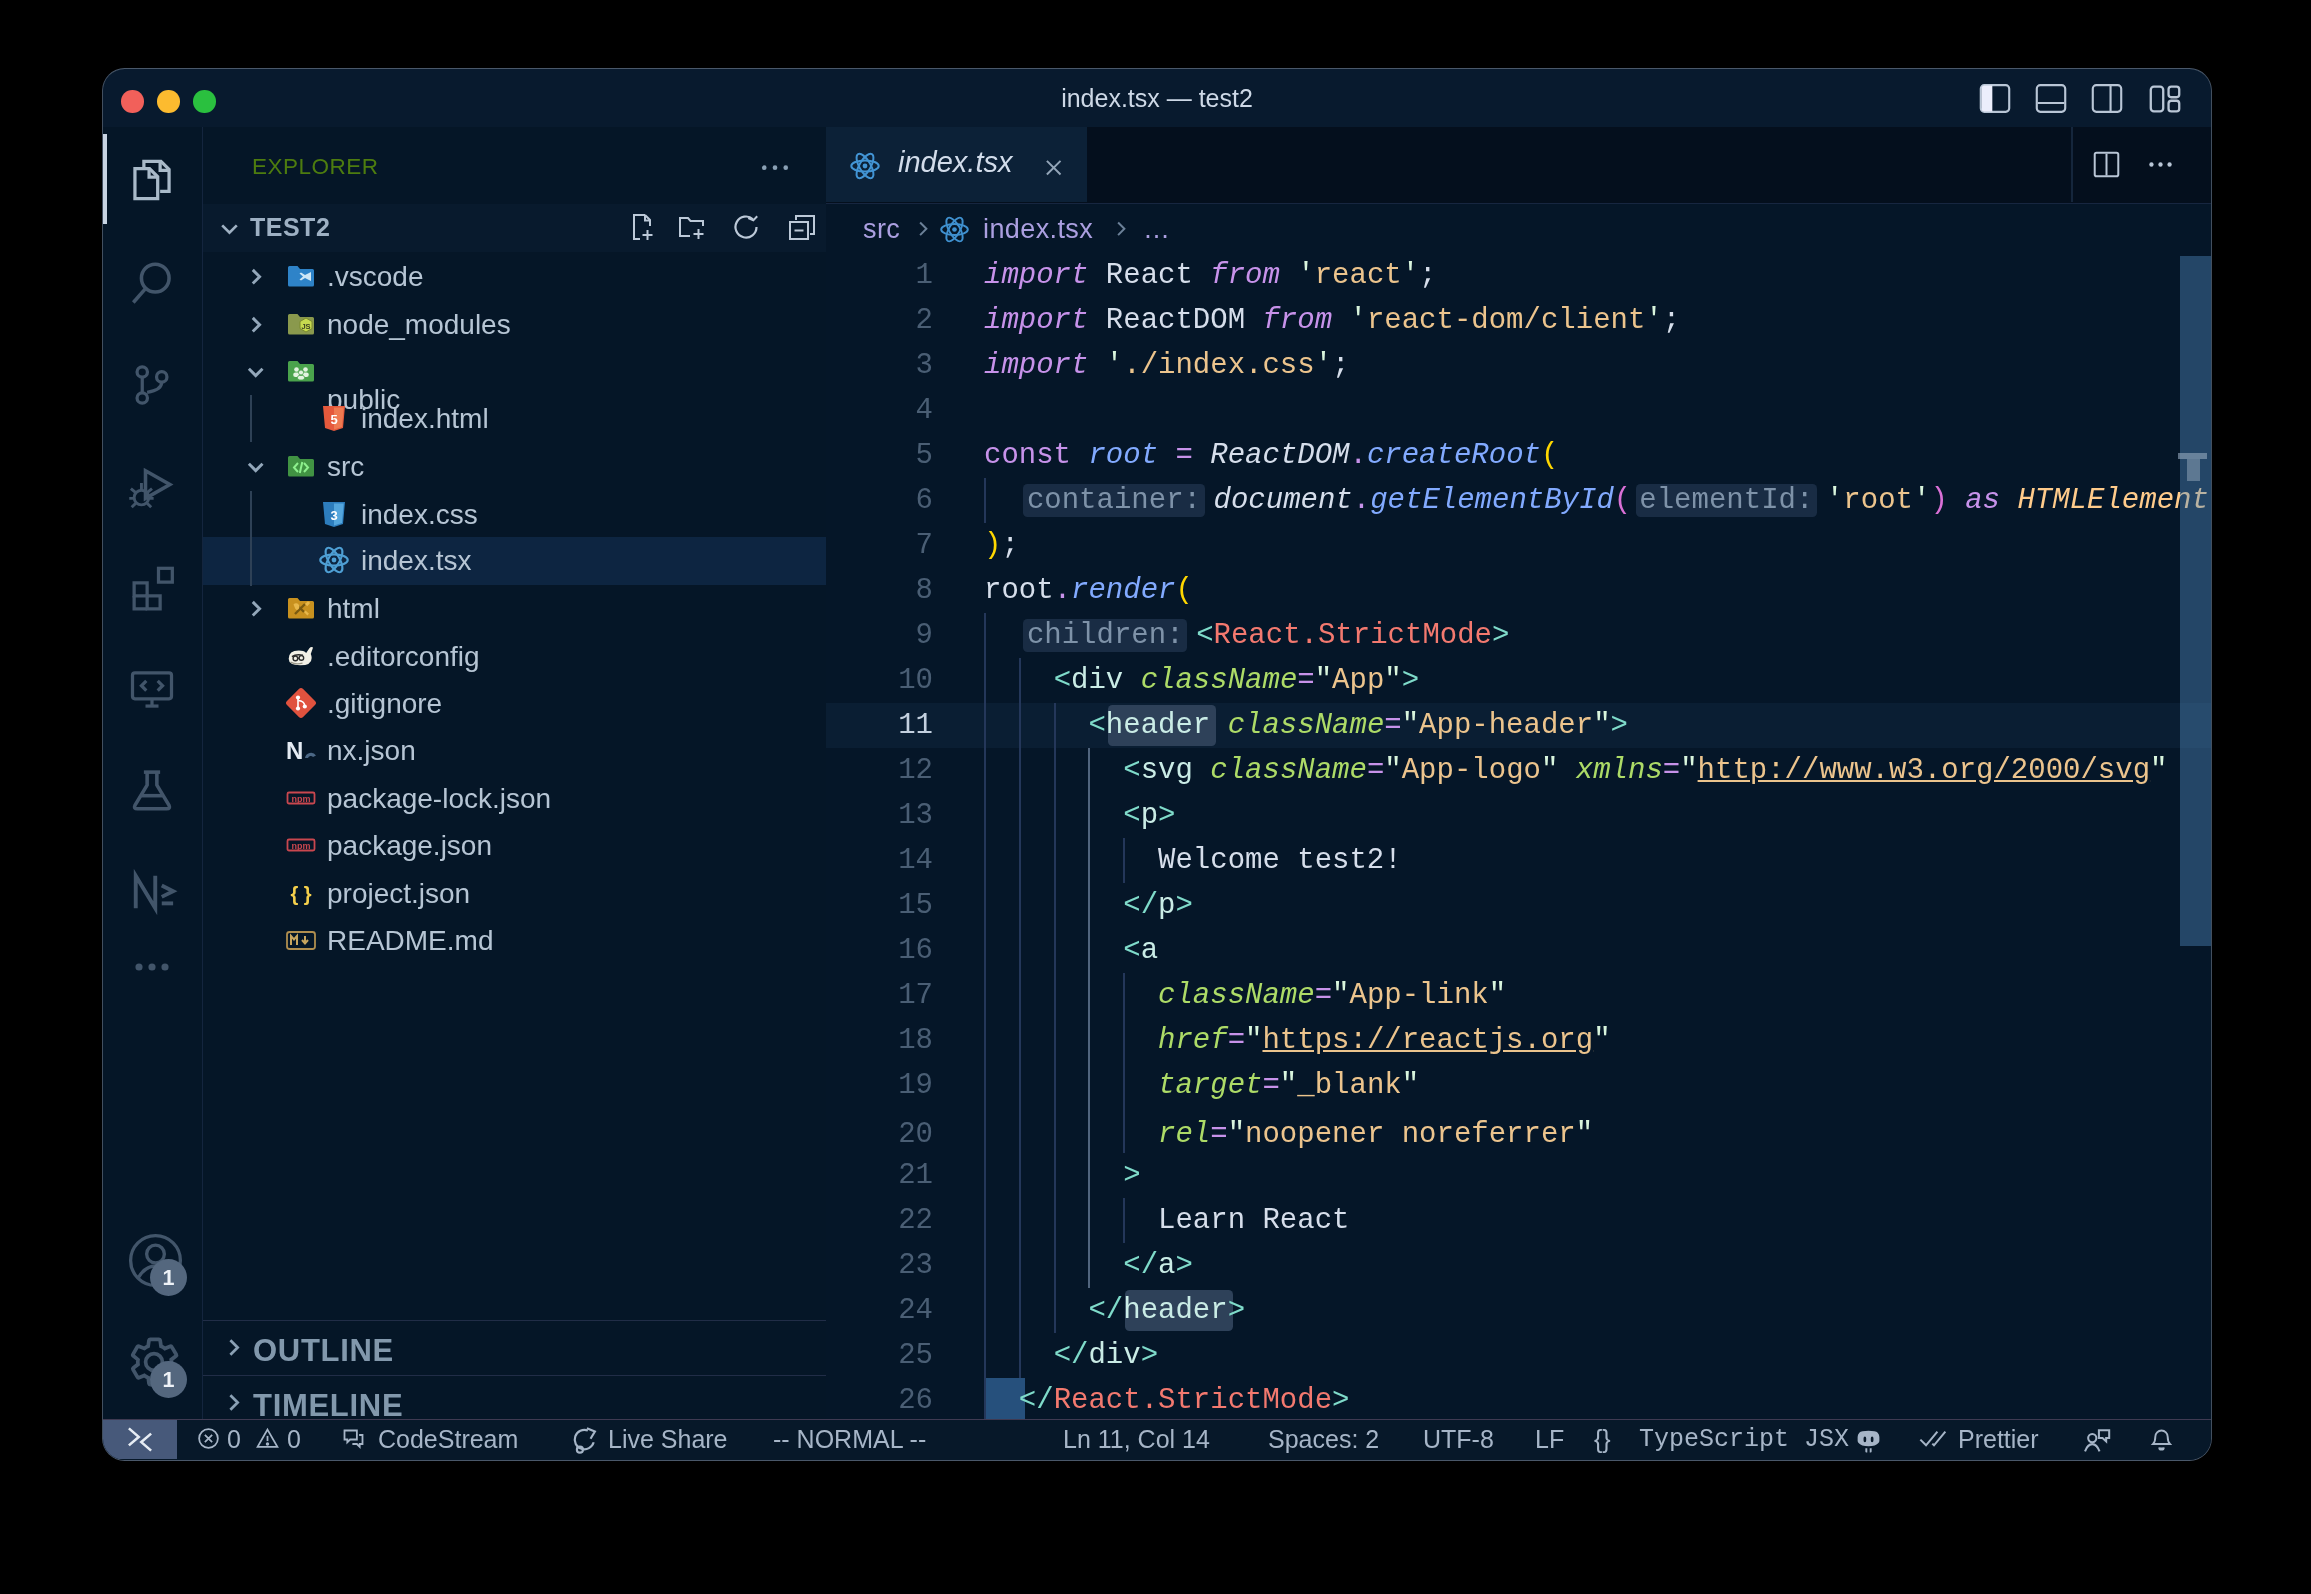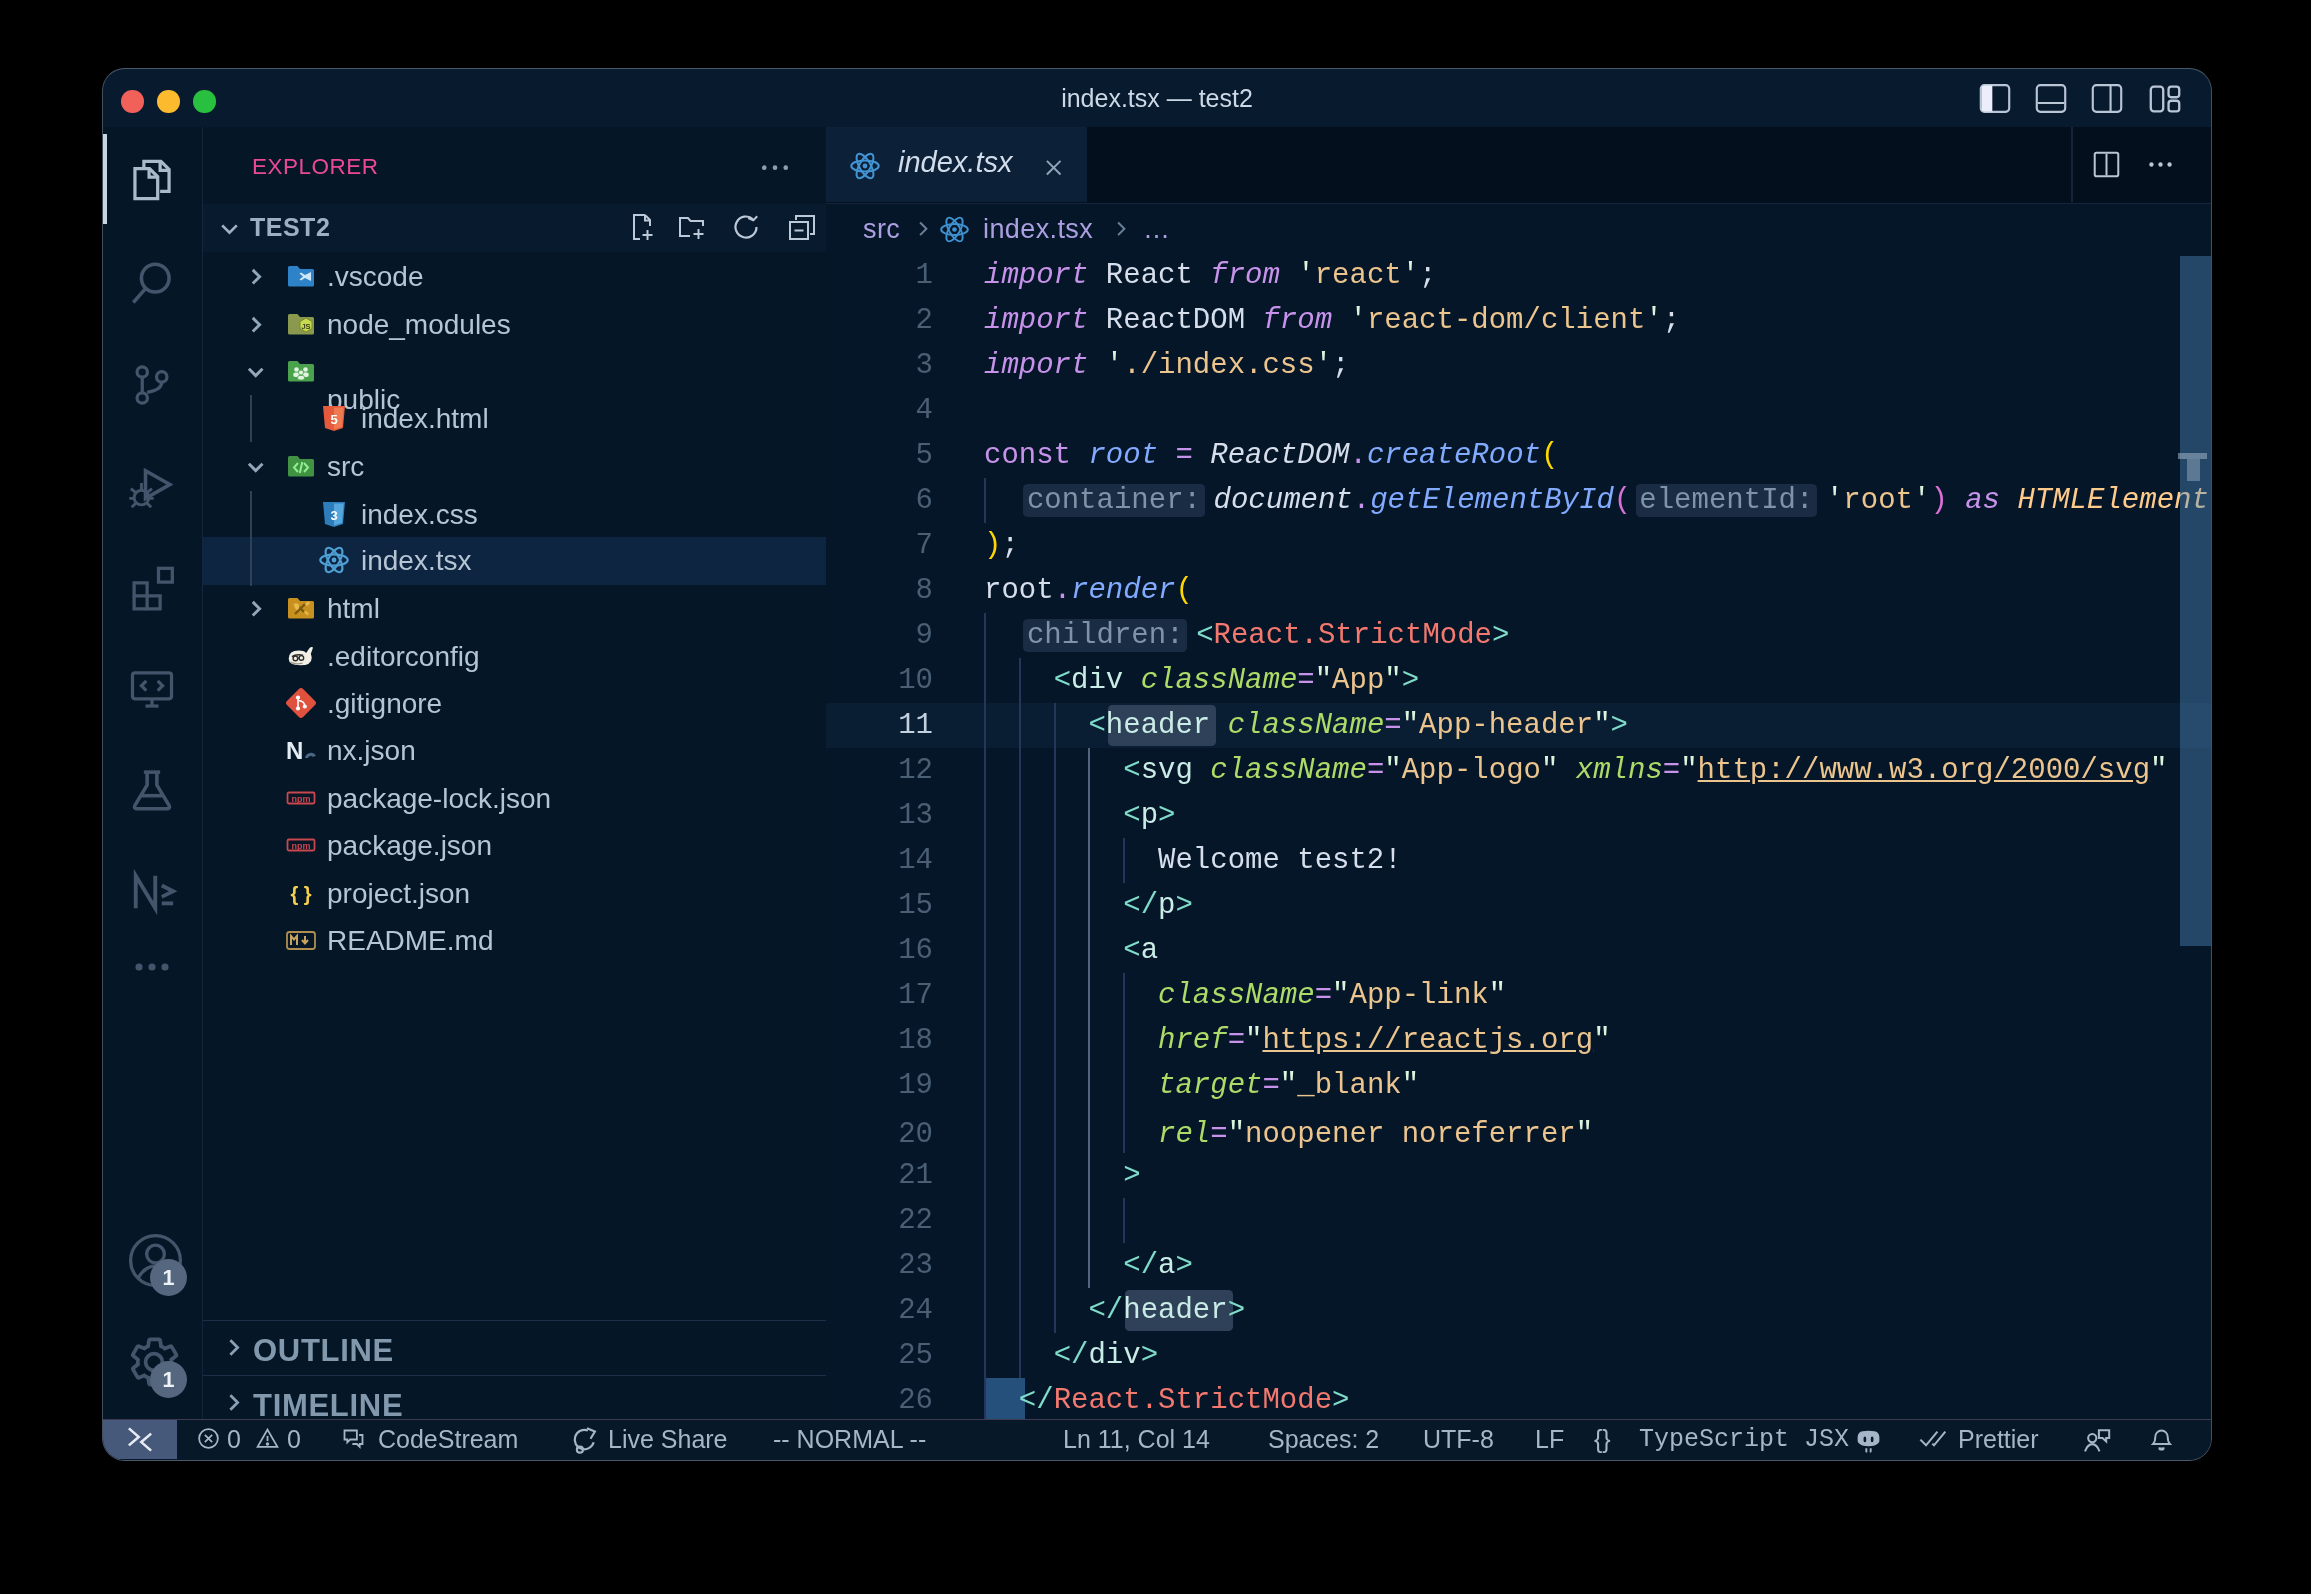--- a/index.html
+++ b/index.html
@@ -11,21 +11,21 @@
     box-shadow: 0 0 0 0.9px #4a586a, inset 0 1.8px 0 #6f7e91; }
   #titlebar { position:absolute; left:0; top:0; width:100%; height:58px; background:#081a2e; }
   .tl { position:absolute; top:21px; width:22.5px; height:22.5px; border-radius:50%; }
   #title { position:absolute; top:0; width:100%; height:58px; line-height:59px; text-align:center; color:#cdd8e6; font-size:25px; }
   #statusbar { position:absolute; left:0; bottom:0; width:100%; height:41px; background:#071829; border-top:1.8px solid #3f3a52; color:#a6b5c7; font-size:25px; }
   #statusbar .it { position:absolute; top:0; height:39px; line-height:39px; white-space:nowrap; }
   #remote { position:absolute; left:0; top:0; width:74px; height:39px; background:#47597a; display:flex; align-items:center; justify-content:center; }
   #activitybar { position:absolute; left:0; top:58px; width:99px; bottom:41px; background:#051627; }
   #sidebar { position:absolute; left:99px; top:58px; width:624px; bottom:41px; background:#051627; border-left:1.8px solid #14253e; }
   #sidebar .lbl { font-size:28px; color:#b6c5d4; white-space:nowrap; }
-  #sb-head .t { position:absolute; left:49px; top:27px; font-size:22.5px; color:#ec4899; letter-spacing:0.5px; }
+  #sb-head .t { position:absolute; left:49px; top:27px; font-size:22.5px; color:#4d7c0f; letter-spacing:0.5px; }
   #test2row { position:absolute; left:0; top:77px; width:100%; height:48px; background:#081a2d; }
   #test2row .t { position:absolute; left:47px; top:9px; font-size:25px; font-weight:bold; color:#9db0c3; letter-spacing:0.5px; }
   .sechead { position:absolute; left:0; width:100%; height:55px; border-top:1.8px solid #212d47; }
   .sechead .t { position:absolute; left:50px; top:11.7px; font-size:31px; font-weight:bold; color:#8298ac; letter-spacing:0.7px; }
   .badge { position:absolute; width:37px; height:37px; border-radius:50%; background:#54677e; color:#eef2f7; font-size:21.6px; font-weight:bold; text-align:center; line-height:37px; }
   #editor { position:absolute; left:723px; top:58px; right:0; bottom:41px; background:#051628; }
   #tabbar { position:absolute; left:0; top:0; width:100%; height:77px; background:#040f1d; border-bottom:1.8px solid #172640; }
   #tab1 { position:absolute; left:0; top:0; width:261px; height:75px; background:#0c2137; }
   #tab1 .name { position:absolute; left:72px; top:19px; font-size:29px; font-style:italic; color:#d2dcea; }
   #breadcrumbs { position:absolute; left:0; top:77px; width:100%; height:52px; background:#051628; color:#ab9fe0; font-size:27px; letter-spacing:0.4px; }
@@ -597,21 +597,21 @@
 <div class="guide" style="left:158px;top:897px;height:45px;"></div>
 <div class="guide" style="left:193px;top:897px;height:45px;"></div>
 <div class="guide" style="left:228px;top:897px;height:45px;"></div>
 <div class="guide act" style="left:262px;top:897px;height:45px;"></div>
 <div class="cl" style="top:897px;left:0;"><span class="ln">21</span><span class="ct"><span class="pl">        </span><span class="br">&gt;</span></span></div>
 <div class="guide" style="left:158px;top:942px;height:45px;"></div>
 <div class="guide" style="left:193px;top:942px;height:45px;"></div>
 <div class="guide" style="left:228px;top:942px;height:45px;"></div>
 <div class="guide act" style="left:262px;top:942px;height:45px;"></div>
 <div class="guide" style="left:297px;top:942px;height:45px;"></div>
-<div class="cl" style="top:942px;left:0;"><span class="ln">22</span></div>
+<div class="cl" style="top:942px;left:0;"><span class="ln">22</span><span class="ct"><span class="pl">          Learn React</span></span></div>
 <div class="guide" style="left:158px;top:987px;height:45px;"></div>
 <div class="guide" style="left:193px;top:987px;height:45px;"></div>
 <div class="guide" style="left:228px;top:987px;height:45px;"></div>
 <div class="guide act" style="left:262px;top:987px;height:45px;"></div>
 <div class="cl" style="top:987px;left:0;"><span class="ln">23</span><span class="ct"><span class="pl">        </span><span class="br">&lt;/</span><span class="tag">a</span><span class="br">&gt;</span></span></div>
 <div class="guide" style="left:158px;top:1032px;height:45px;"></div>
 <div class="guide" style="left:193px;top:1032px;height:45px;"></div>
 <div class="guide" style="left:228px;top:1032px;height:45px;"></div>
 <div class="cl" style="top:1032px;left:0;"><span class="ln">24</span><span class="ct"><span class="pl">      </span><span class="br">&lt;/</span><span class="tag">header</span><span class="br">&gt;</span></span></div>
 <div class="guide" style="left:158px;top:1077px;height:45px;"></div>

